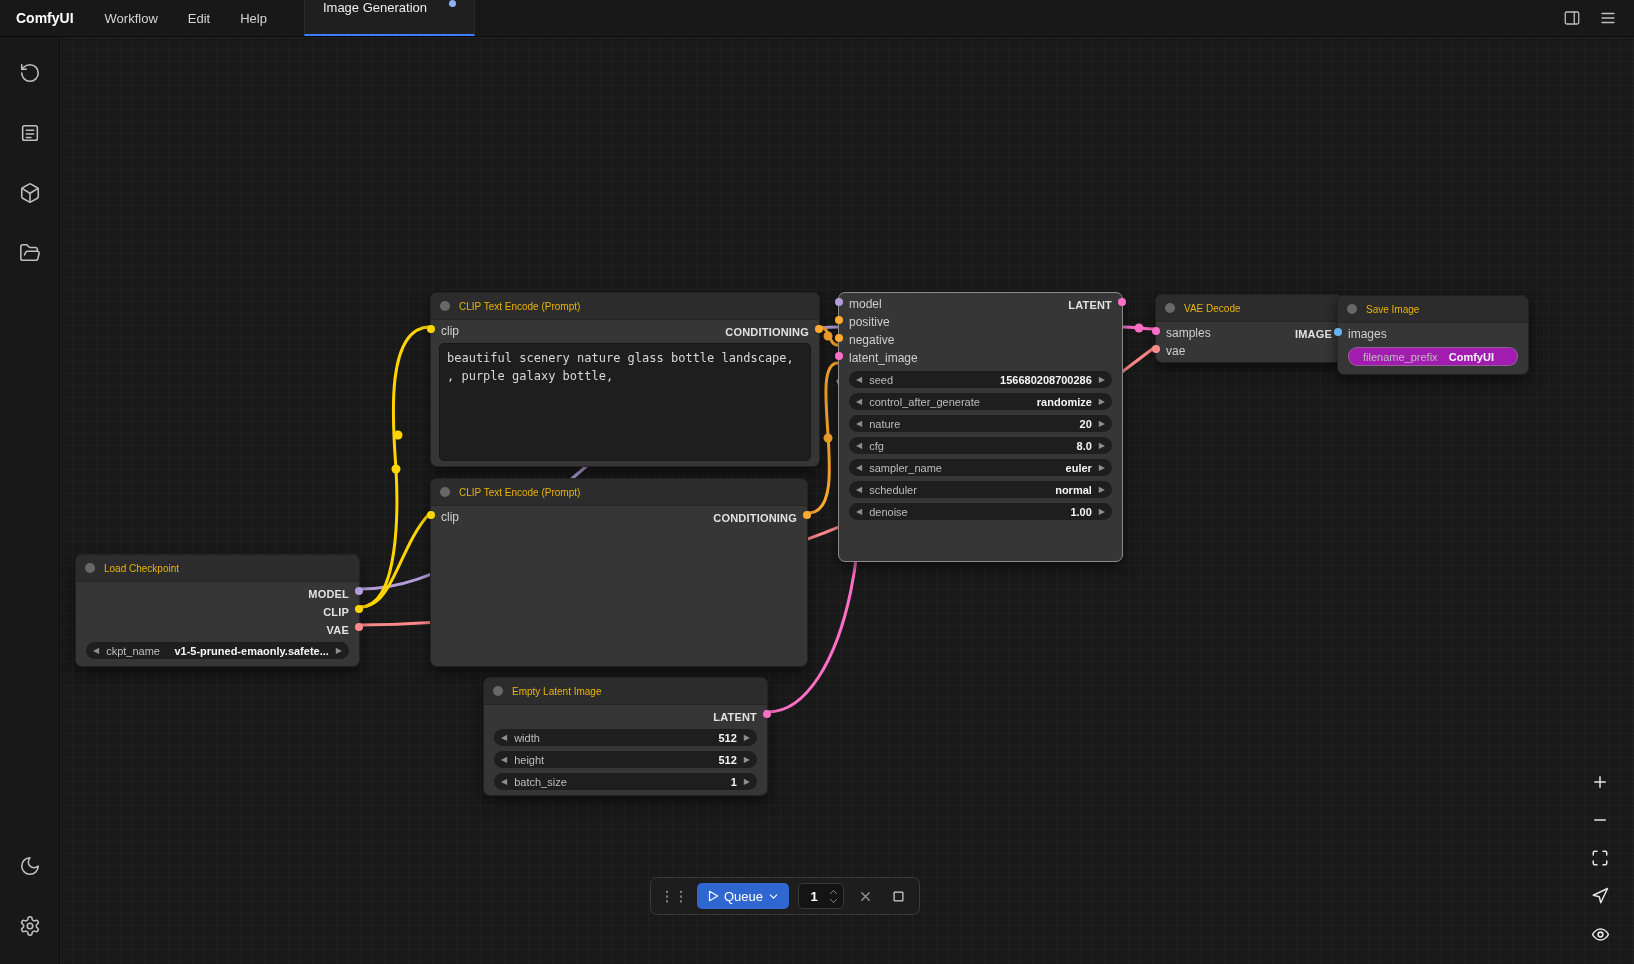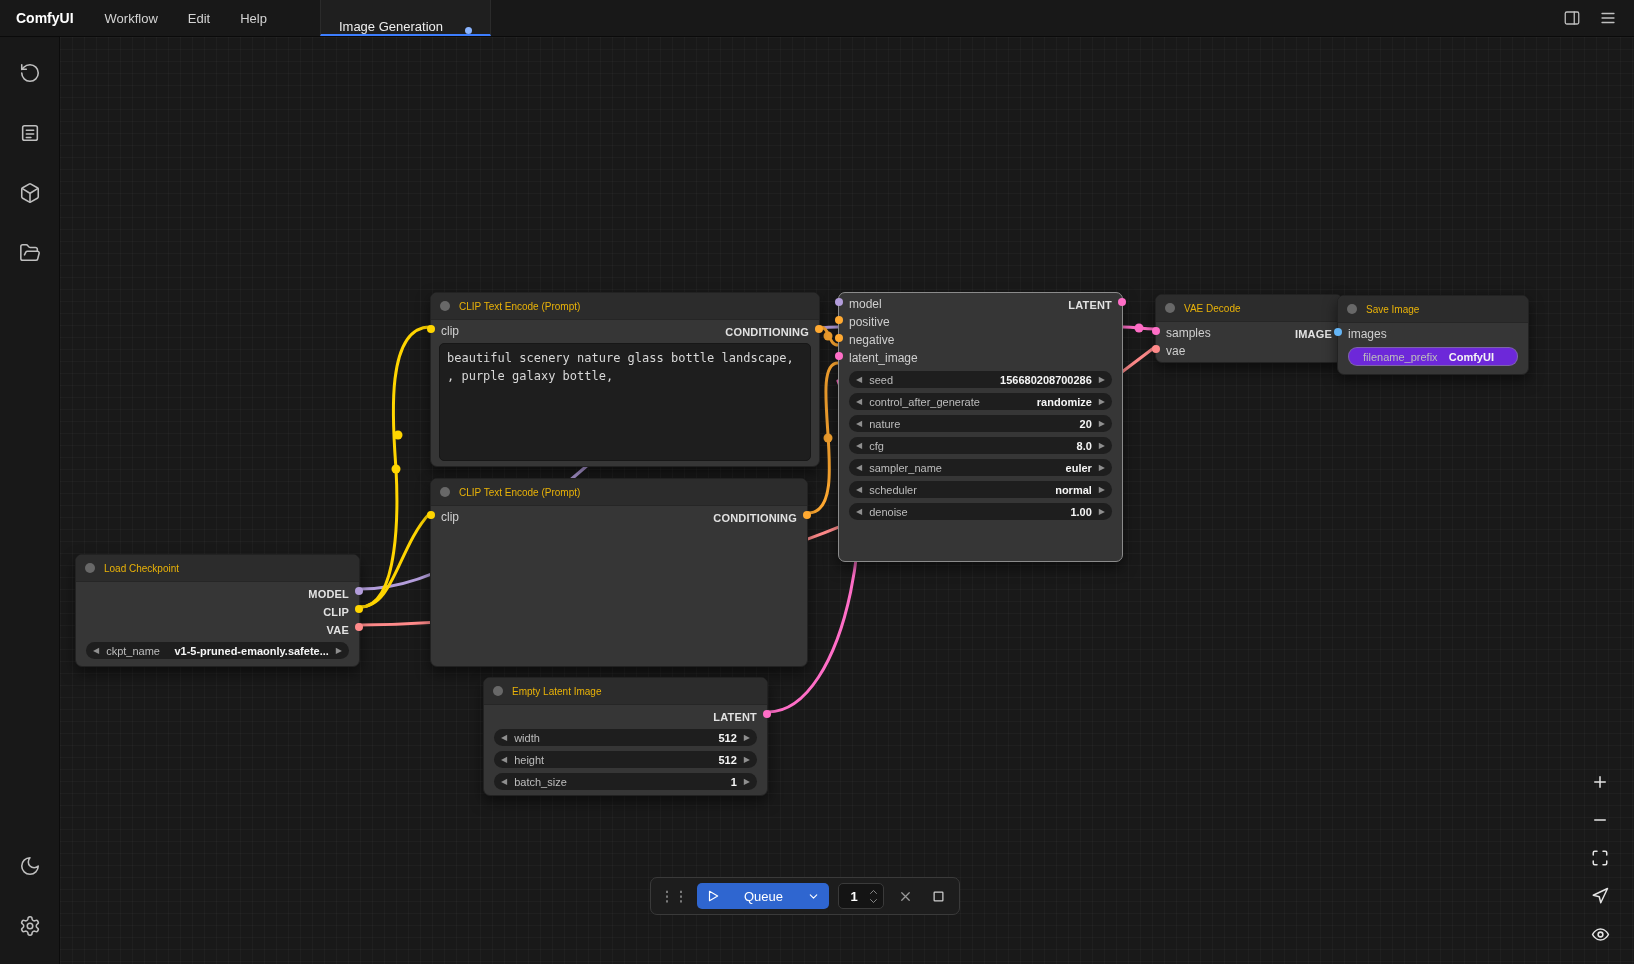--- a/index.html
+++ b/index.html
@@ -2,21 +2,21 @@
 <html><head>
 <meta charset="utf-8">
 <style>
   html,body{margin:0;padding:0;background:#131313;font-family:"Liberation Sans",sans-serif;}
   .page{position:relative;width:1634px;height:964px;overflow:hidden;background:#181818;}
 
   
   .topbar{position:absolute;left:0;top:0;width:100%;height:37px;background:#181818;border-bottom:1px solid #0a0a0a;display:flex;align-items:stretch;z-index:10;box-sizing:border-box}
   .logo{color:#fff;font-weight:700;font-size:14px;display:flex;align-items:center;padding:0 16px;}
   .menu-item{color:#d4d4d4;font-size:13px;display:flex;align-items:center;padding:0 15px;cursor:default}
-  .tab{margin-left:38px;display:flex;align-items:flex-end;gap:22px;padding:0 18px;background:#1f1f1f;border-left:1px solid #2b2b2b;border-right:1px solid #2b2b2b;border-bottom:2px solid #3d7eff;color:#ededed;font-size:13px;box-sizing:border-box}
+  .tab{margin-left:22px;display:flex;align-items:flex-start;gap:22px;padding:0 18px;background:#1f1f1f;border-left:1px solid #2b2b2b;border-right:1px solid #2b2b2b;border-bottom:2px solid #3d7eff;color:#ededed;font-size:13px;box-sizing:border-box}
   .tab-dot{width:7px;height:7px;border-radius:50%;background:#8ab4ff;flex:none}
   .topbar-right{margin-left:auto;display:flex;align-items:center;gap:8px;padding-right:12px}
   .icon-btn{width:28px;height:28px;display:flex;align-items:center;justify-content:center;border-radius:4px}
   svg.ic{stroke:#bfbfbf;fill:none;stroke-width:1.7;stroke-linecap:round;stroke-linejoin:round}
 
   
   .sidebar{position:absolute;left:0;top:37px;width:60px;bottom:0;background:#181818;border-right:1px solid #0c0c0c;display:flex;flex-direction:column;align-items:center;padding:16px 0 18px;box-sizing:border-box;z-index:9}
   .side-btn{width:40px;height:40px;display:flex;align-items:center;justify-content:center;margin-bottom:20px;border-radius:6px}
   .side-spacer{flex:1}
 
@@ -45,26 +45,26 @@
   .plabel.out{font-size:11px;font-weight:700;color:#e2e2e2;letter-spacing:.2px}
   .c-model{background:#b39ddb}.c-clip{background:#ffd500}.c-vae{background:#ff8a8a}
   .c-cond{background:#ffa931}.c-latent{background:#ff6ec7}.c-image{background:#64b5f6}
   .tarea{margin:5px 8px 8px;background:#1e1e1e;border:1px solid #171717;border-radius:5px;padding:5px 7px;font-family:"DejaVu Sans Mono",monospace;font-size:12px;line-height:1.5;color:#d8d8d8;overflow:hidden}
   .widgets{padding:1px 10px 8px}
   .widget{display:flex;align-items:center;height:17px;background:#1e1e1e;border-radius:9px;padding:0 7px;font-size:11px;margin-top:5px}
   .widget .warr{color:#8f8f8f;font-size:8px;line-height:1;flex:none}
   .widget .wname{margin-left:7px;color:#bdbdbd;white-space:nowrap}
   .widget .wval{margin-left:auto;margin-right:7px;color:#f5f5f5;font-weight:700;white-space:nowrap}
   .widget.no-arrows .wval{margin-right:16px}
-  .widget.outlined{background:#6d28d9;border:1px solid #8b8b8b99}
+  .widget.outlined{background:#a21caf;border:1px solid #8b8b8b99}
 
   
   .queuebar{position:absolute;z-index:6;left:590px;top:840px;height:38px;background:#1d1d1d;border:1px solid #3a3a3a;border-radius:7px;display:flex;align-items:center;gap:9px;padding:0 9px;box-sizing:border-box}
   .drag-handle{color:#7a7a7a;font-size:14px;font-weight:700}
-  .queue-btn{height:26px;background:#2f66d0;border-radius:5px;display:flex;align-items:center;padding:0 9px;gap:24px;color:#fff}
+  .queue-btn{height:26px;background:#2f66d0;border-radius:5px;display:flex;align-items:center;padding:0 9px;gap:4px;color:#fff}
   .queue-label{font-size:13px;color:#fff}
   .spinner{height:26px;width:46px;background:#141414;border:1px solid #3a3a3a;border-radius:5px;display:flex;align-items:center;box-sizing:border-box}
   .spin-val{flex:1;text-align:center;color:#fff;font-size:13px;font-weight:700}
   .spin-arrows{display:flex;flex-direction:column;justify-content:center;gap:3px;padding-right:5px}
   .qicon{width:24px;height:24px;display:flex;align-items:center;justify-content:center}
 
   
   .zoombar{position:absolute;z-index:6;right:22px;bottom:18px;display:flex;flex-direction:column;align-items:center;gap:14px}
   .zbtn{width:24px;height:24px;display:flex;align-items:center;justify-content:center}
   svg.zic{stroke:#e3e3e3;fill:none;stroke-width:2;stroke-linecap:round;stroke-linejoin:round}

